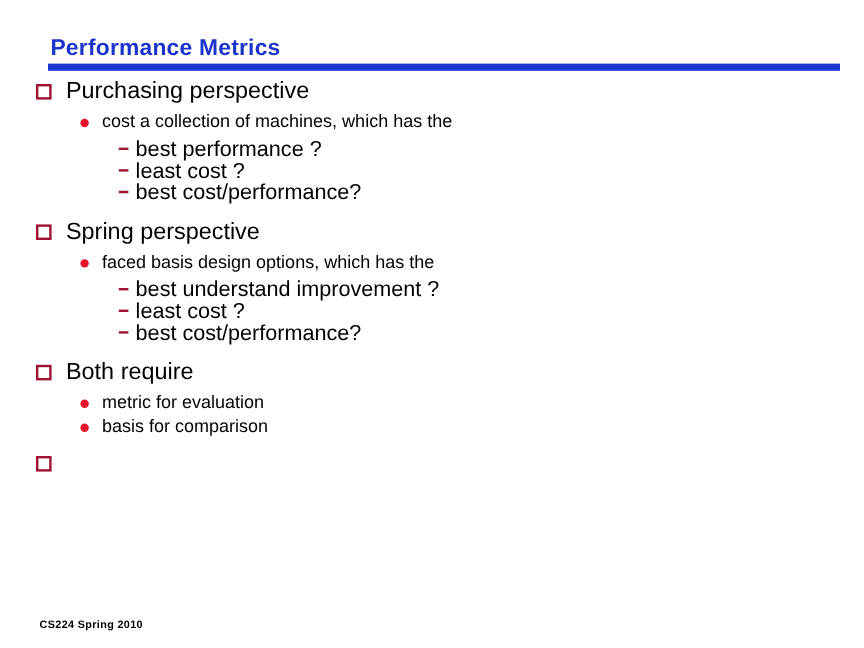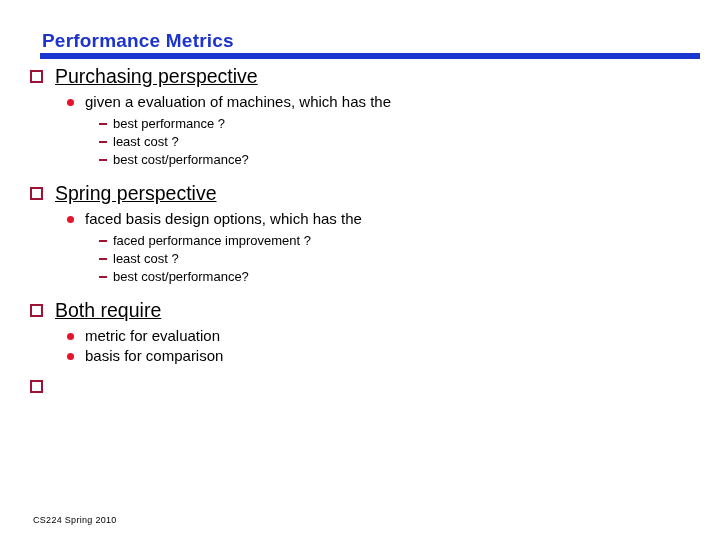--- a/index.html
+++ b/index.html
@@ -61,21 +61,21 @@
   .lvl1 .bullet-sq {
     position: absolute;
     left: 30px;
     top: 6px;
     width: 9px;
     height: 9px;
     border: 2px solid #9e1334;
     background: #ffffff;
     box-sizing: content-box;
   }
-  .lvl1-wrap { text-indent: 0; text-decoration: underline; }
+  .lvl1-wrap { text-indent: 0; }
 
   
   .lvl2 {
     position: relative;
     padding-left: 85px;
     font-size: 15px;
     line-height: 20px;
     margin: 0;
   }
   .lvl2 .bullet-dot {
@@ -85,21 +85,21 @@
     width: 7px;
     height: 7px;
     border-radius: 50%;
     background: #e8122b;
   }
 
   
   .lvl3 {
     position: relative;
     padding-left: 113px;
-    font-size: 13px;
+    font-size: 18px;
     line-height: 18px;
     margin: 0;
   }
   .lvl3 .bullet-dash {
     position: absolute;
     left: 99px;
     top: 8px;
     width: 8px;
     height: 2px;
     background: #9e1334;
@@ -111,39 +111,40 @@
 
   
   .footer {
     position: absolute;
     left: 33px;
     top: 515px;
     font-size: 9px;
     line-height: 11px;
     color: #000000;
     letter-spacing: 0.3px;
+    font-weight: bold;
   }
 </style>
 </head>
 <body>
 
 <div class="slide-title">Performance Metrics</div>
 <div class="title-rule"></div>
 
 <div class="body-area">
 
   <div class="block">
     <div class="lvl1">
       <span class="bullet-sq"></span>
       <span class="lvl1-wrap">Purchasing perspective</span>
     </div>
     <div class="sp-3"></div>
     <div class="lvl2">
       <span class="bullet-dot"></span>
-      <span>given a evaluation of machines, which has the</span>
+      <span>cost a collection of machines, which has the</span>
     </div>
     <div class="sp-3"></div>
     <div class="lvl3">
       <span class="bullet-dash"></span>
       <span>best performance ?</span>
     </div>
     <div class="lvl3">
       <span class="bullet-dash"></span>
       <span>least cost ?</span>
     </div>
@@ -161,21 +162,21 @@
       <span class="lvl1-wrap">Spring perspective</span>
     </div>
     <div class="sp-3"></div>
     <div class="lvl2">
       <span class="bullet-dot"></span>
       <span>faced basis design options, which has the</span>
     </div>
     <div class="sp-3"></div>
     <div class="lvl3">
       <span class="bullet-dash"></span>
-      <span>faced performance improvement ?</span>
+      <span>best understand improvement ?</span>
     </div>
     <div class="lvl3">
       <span class="bullet-dash"></span>
       <span>least cost ?</span>
     </div>
     <div class="lvl3">
       <span class="bullet-dash"></span>
       <span>best cost/performance?</span>
     </div>
   </div>

